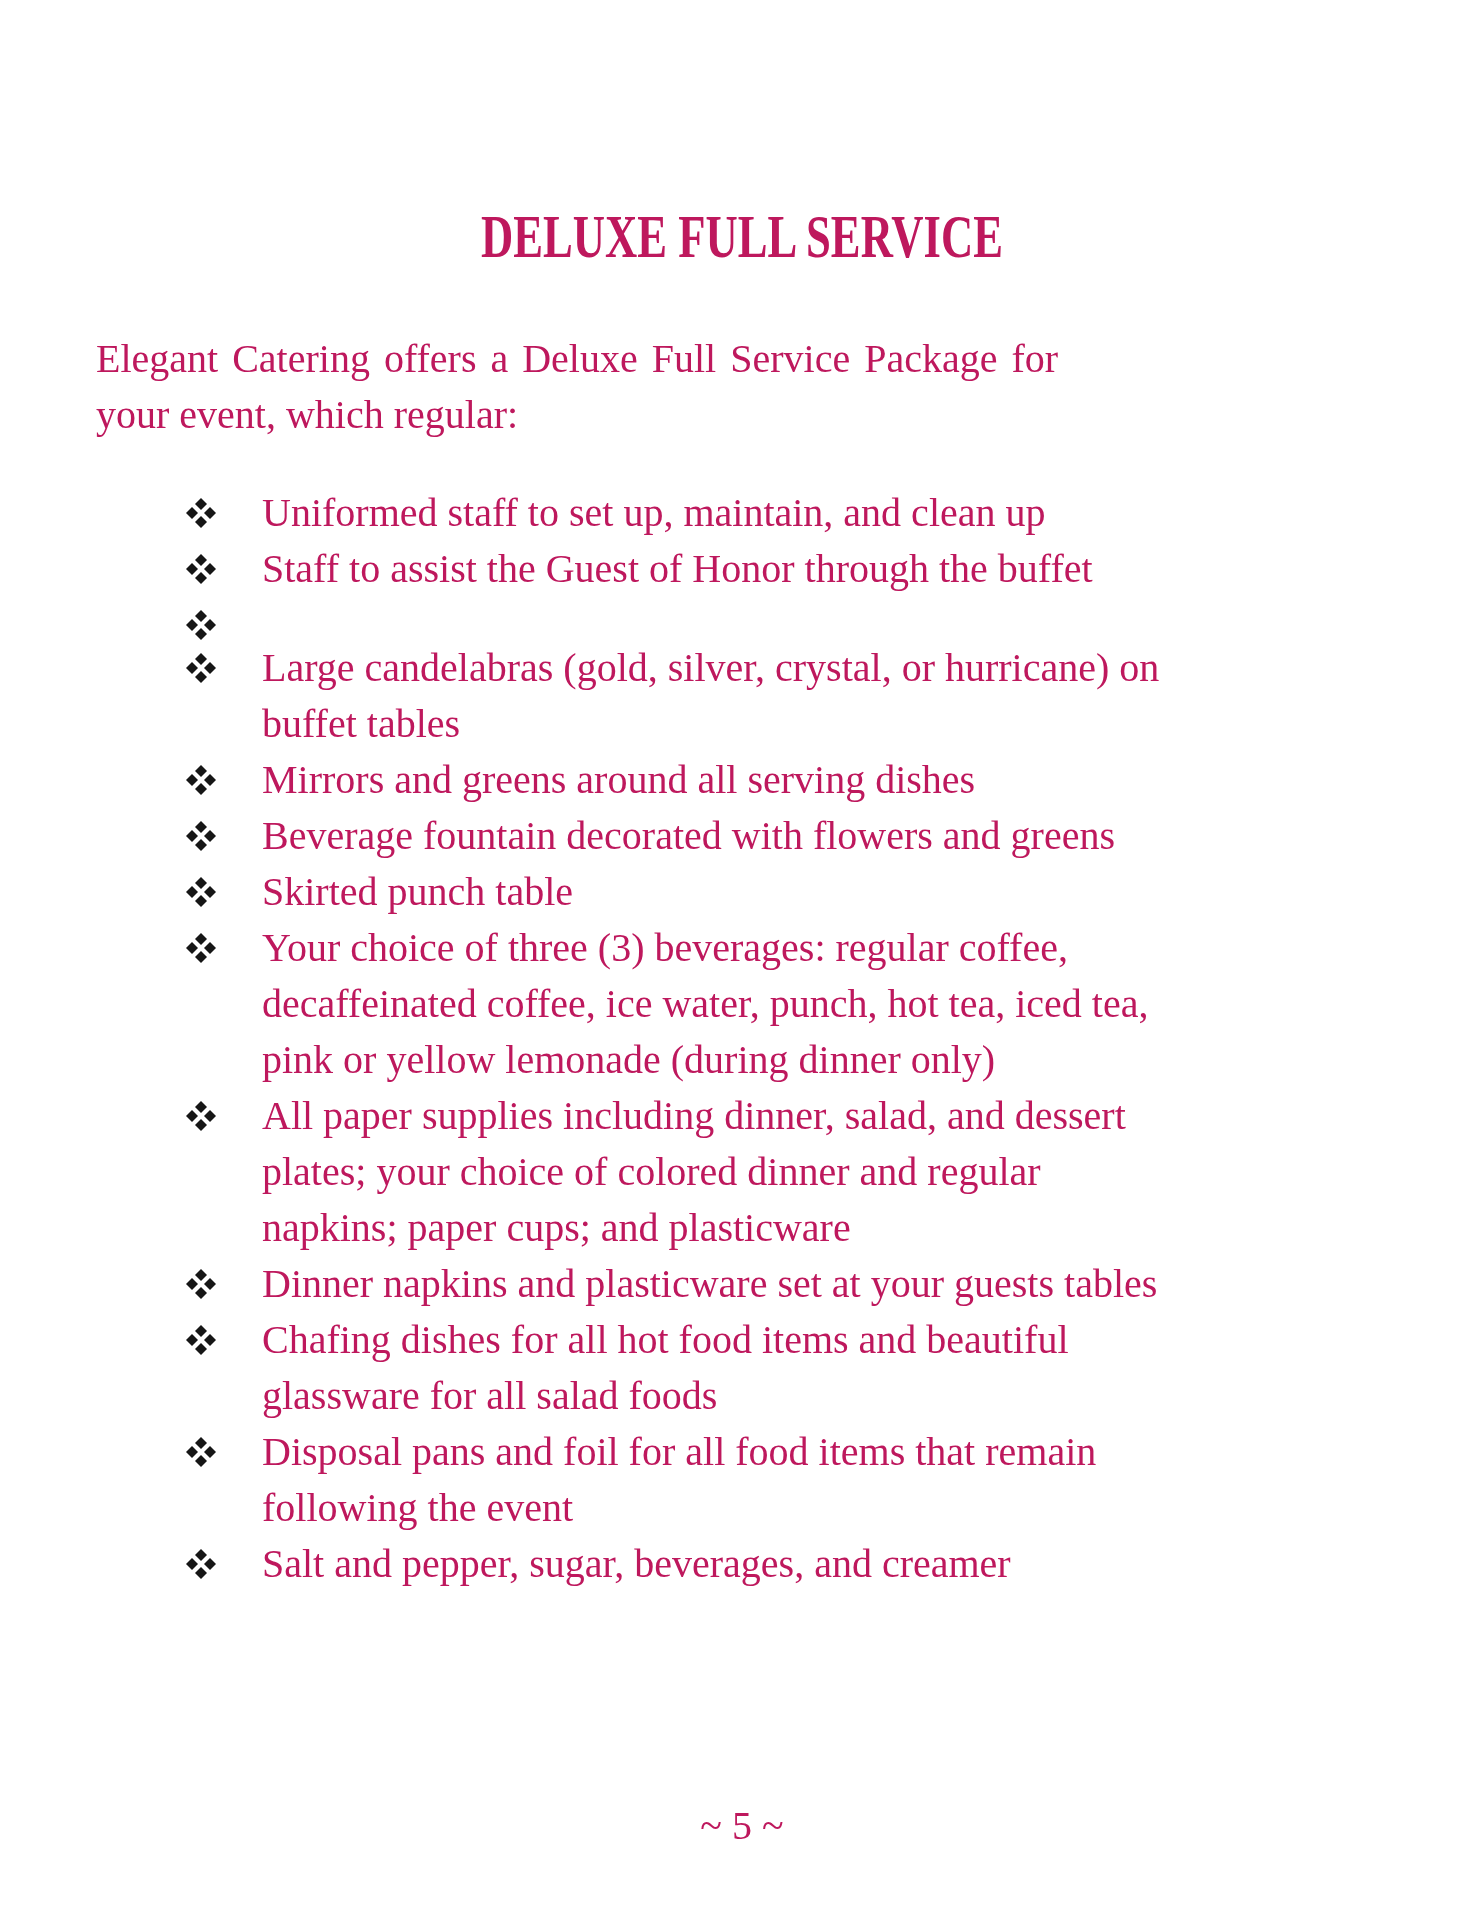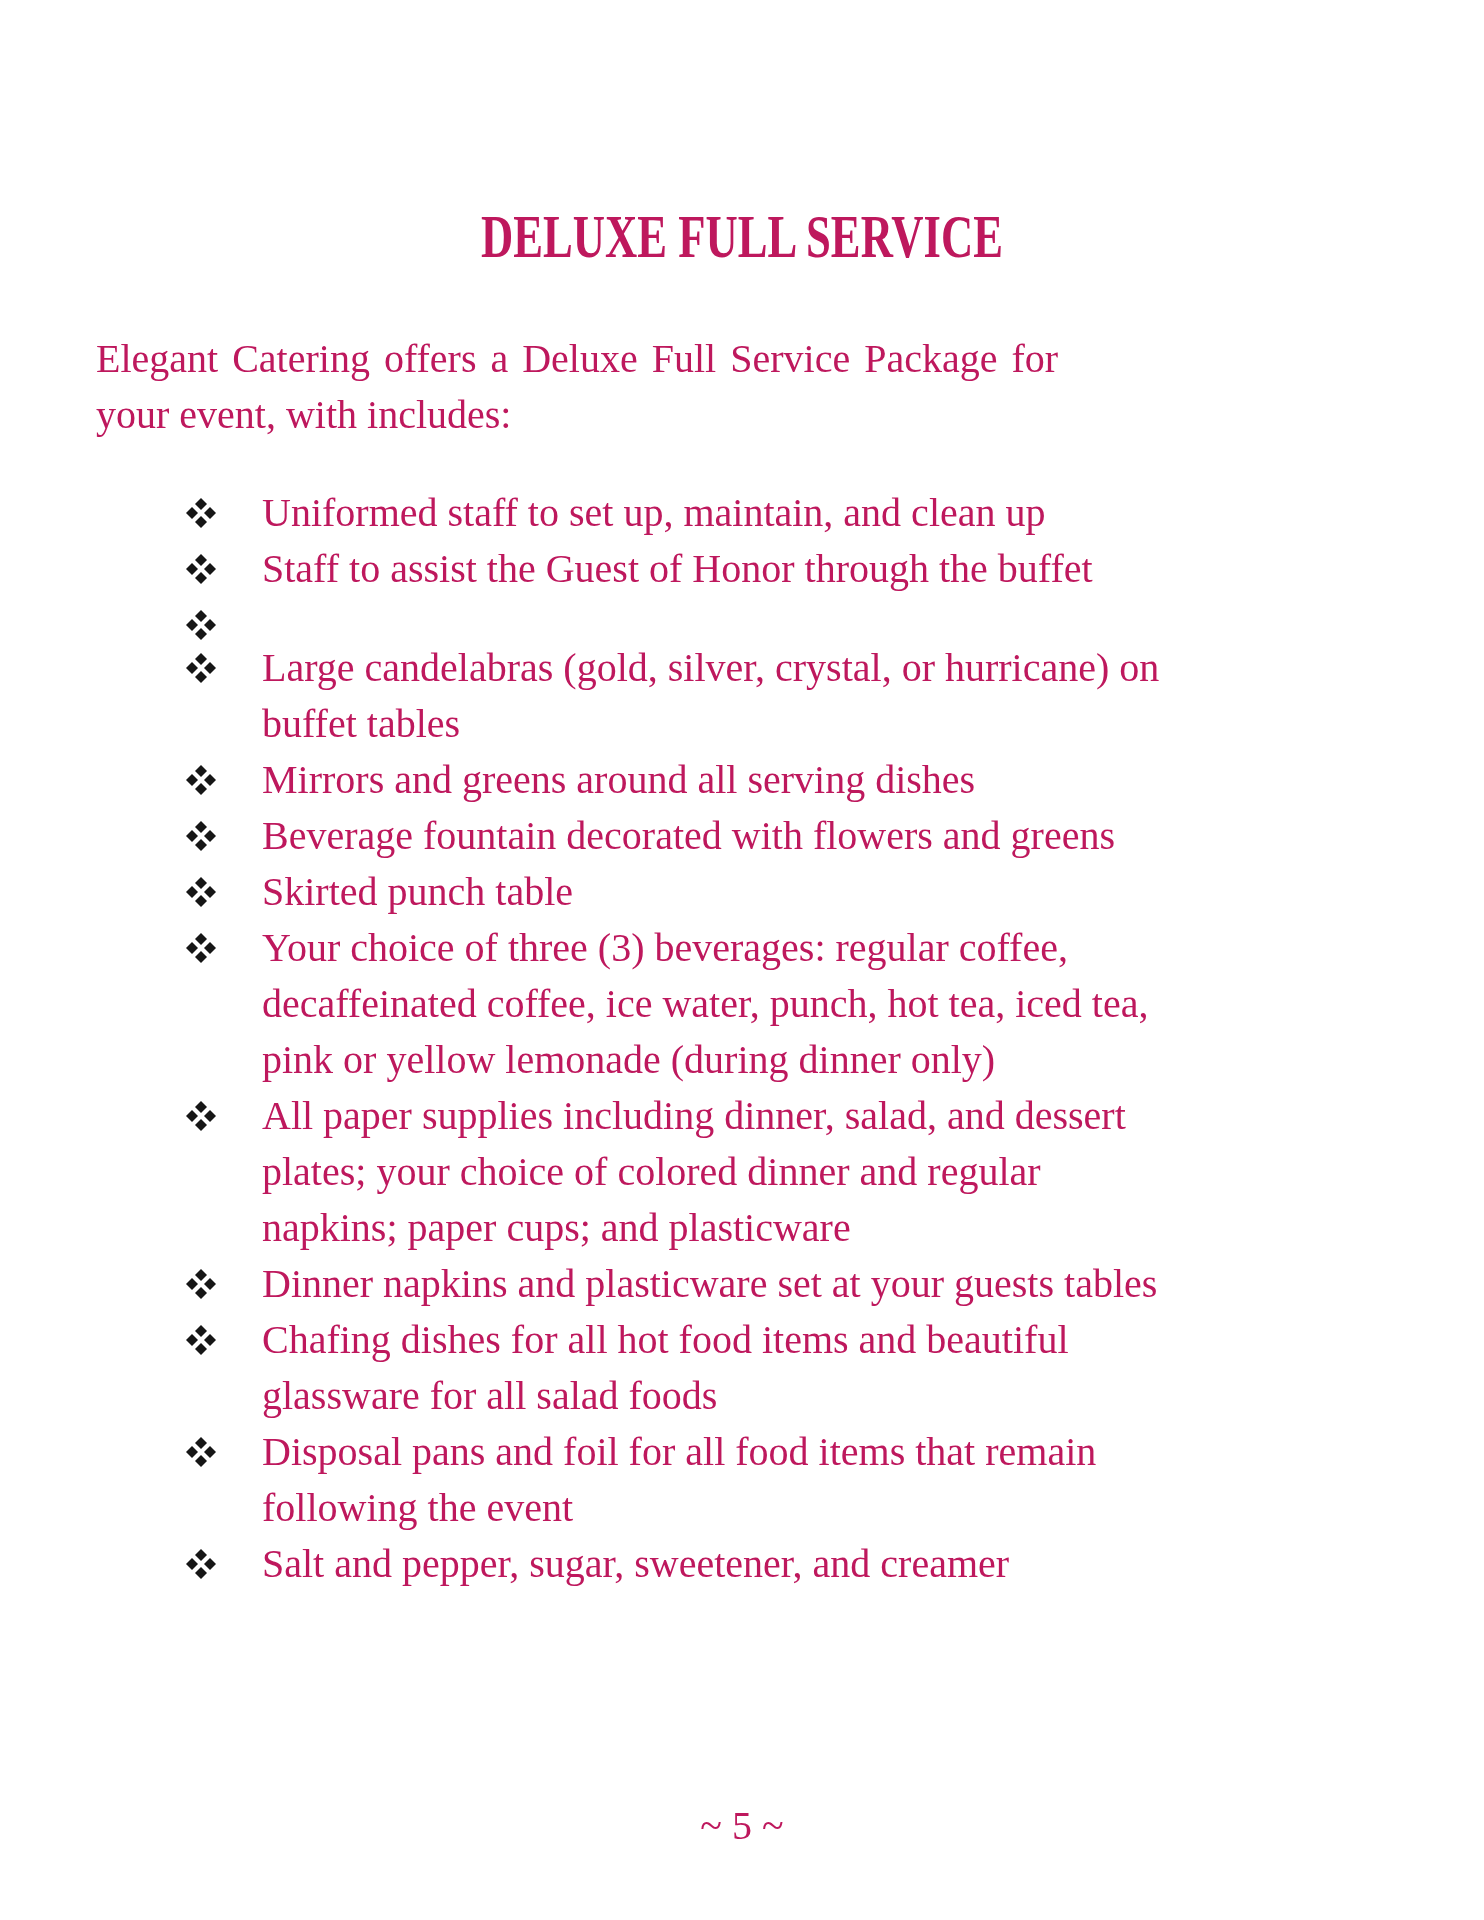--- a/index.html
+++ b/index.html
@@ -80,21 +80,21 @@
 </style>
 </head>
 <body>
 
 <div class="page">
 
   <h1 class="title">DELUXE FULL SERVICE</h1>
 
   <div class="intro">
     <div class="intro-line stretch">Elegant Catering offers a Deluxe Full Service Package for</div>
-    <div class="intro-line">your event, with includes:</div>
+    <div class="intro-line">your event, which regular:</div>
   </div>
 
   <ul class="list" id="feature-list">
   <li class="item">
     <span class="bullet">
       <svg viewBox="0 0 30 30" xmlns="http://www.w3.org/2000/svg" fill="#161616" aria-hidden="true">
         <path d="M15 0 L21 6 L15 12 L9 6 Z"></path>
         <path d="M6 9 L12 15 L6 21 L0 15 Z"></path>
         <path d="M24 9 L30 15 L24 21 L18 15 Z"></path>
         <path d="M15 18 L21 24 L15 30 L9 24 Z"></path>
@@ -243,18 +243,18 @@
 
   <li class="item">
     <span class="bullet">
       <svg viewBox="0 0 30 30" xmlns="http://www.w3.org/2000/svg" fill="#161616" aria-hidden="true">
         <path d="M15 0 L21 6 L15 12 L9 6 Z"></path>
         <path d="M6 9 L12 15 L6 21 L0 15 Z"></path>
         <path d="M24 9 L30 15 L24 21 L18 15 Z"></path>
         <path d="M15 18 L21 24 L15 30 L9 24 Z"></path>
       </svg>
     </span>
-    <span class="item-text">Salt and pepper, sugar, sweetener, and creamer</span>
+    <span class="item-text">Salt and pepper, sugar, beverages, and creamer</span>
   </li>
 </ul>
 
   <div class="footer">~ 5 ~</div>
 </div>
 
 </body></html>

